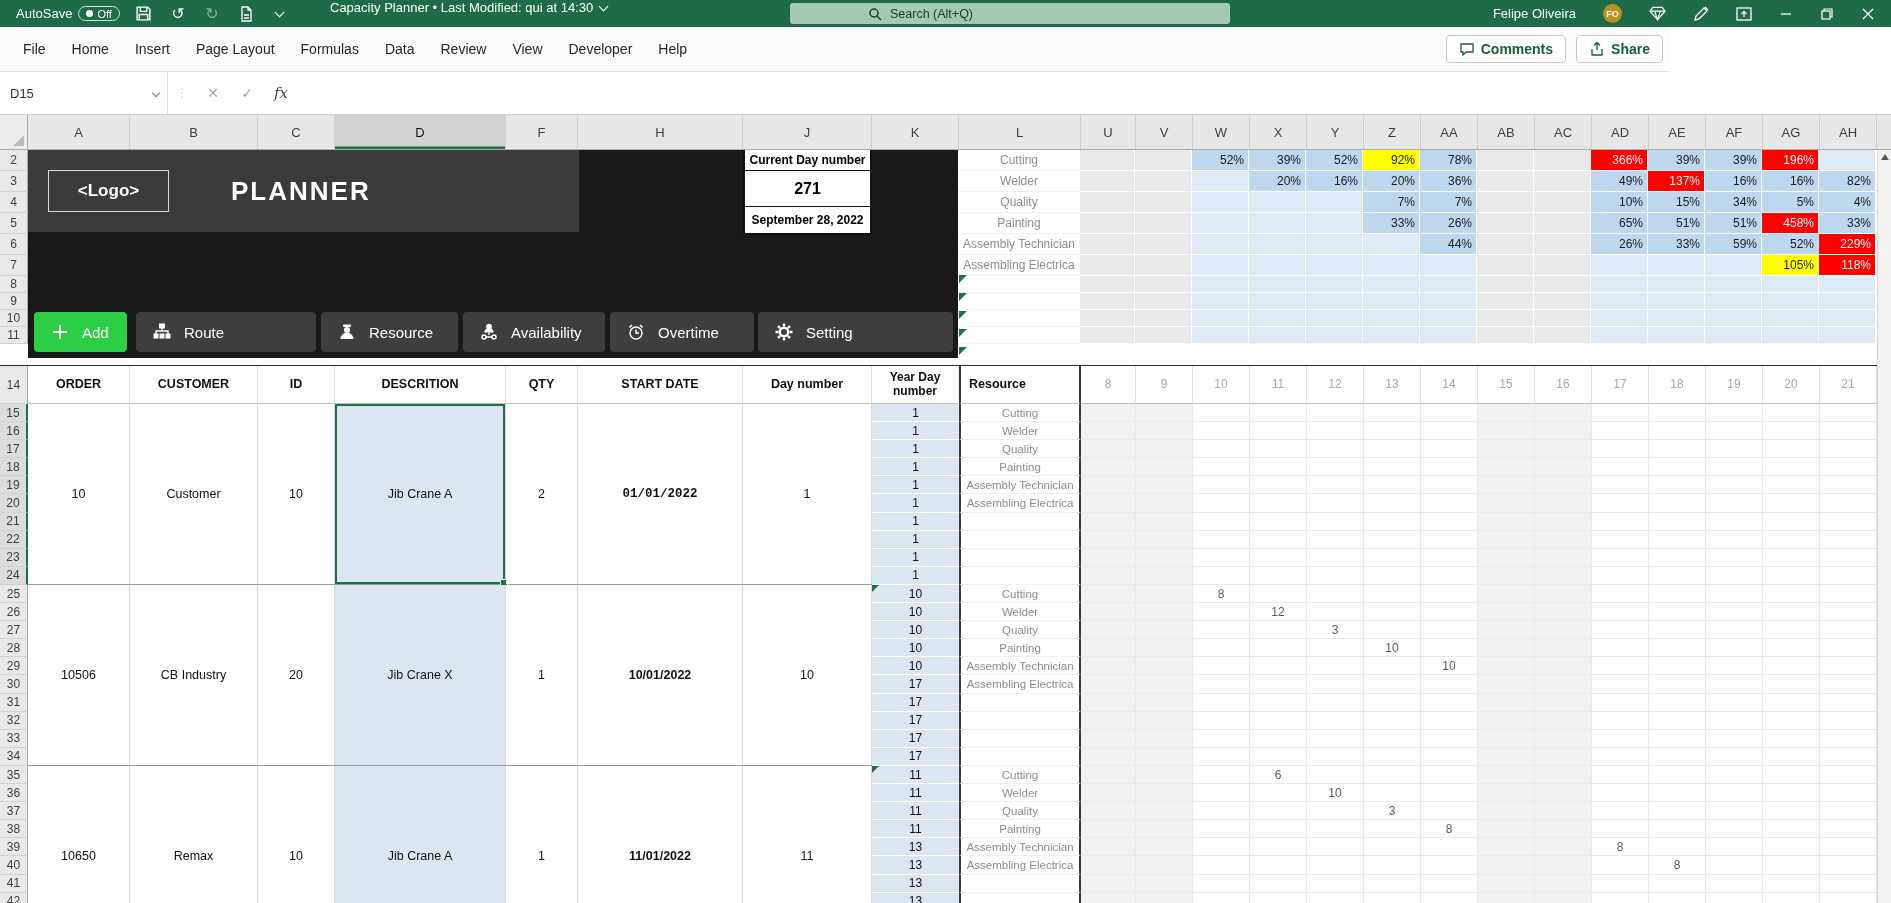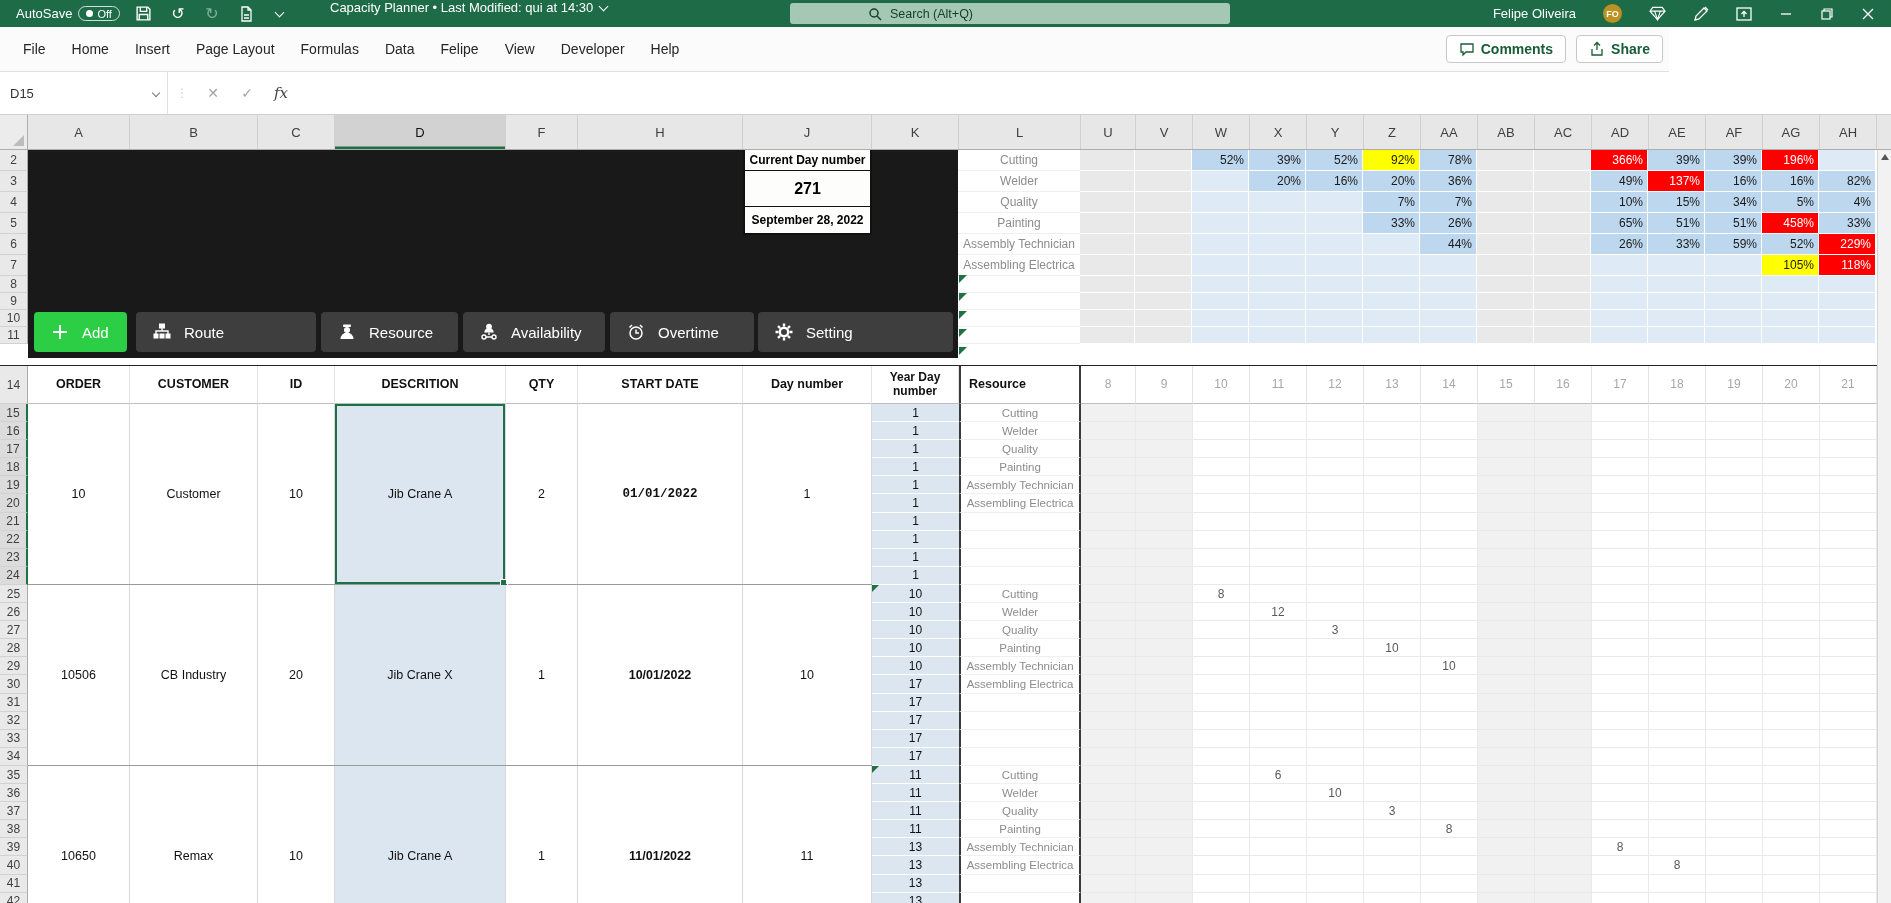--- a/index.html
+++ b/index.html
@@ -187,21 +187,21 @@
   </div>
 
   <div id="ribbon">
     <div id="ribbon-tabs">
         <div class="rtab">File</div>
         <div class="rtab">Home</div>
         <div class="rtab">Insert</div>
         <div class="rtab">Page Layout</div>
         <div class="rtab">Formulas</div>
         <div class="rtab">Data</div>
-        <div class="rtab">Felipe</div>
+        <div class="rtab">Review</div>
         <div class="rtab">View</div>
         <div class="rtab">Developer</div>
         <div class="rtab">Help</div>
       </div>
     <div class="ribbon-right">
       <div class="pill-btn">
         <span>
           <svg width="16" height="16" viewBox="0 0 16 16" fill="none" stroke="#185C37" stroke-width="1.3">
               <path d="M2 3h12v8H7l-3 3v-3H2z"></path>
             </svg>
@@ -1045,20 +1045,24 @@
               <div class="gc" style="width: 57px;"></div>
               <div class="gc" style="width: 57px;"></div>
               <div class="gc" style="width: 57px;"></div>
               <div class="gc" style="width: 57px;"></div>
             </div>
           </div>
         </div>
       </div>
 
     <div id="banner">
+      <div id="banner-gray">
+        <div id="logo-box">&lt;Logo&gt;</div>
+        <div id="banner-title">PLANNER</div>
+      </div>
       <div id="banner-buttons">
           <div class="bbtn green" style="left: 6px; width: 93px;">
             <div class="bicon">
               <svg width="16" height="16" viewBox="0 0 16 16" stroke="#fff" stroke-width="2">
                 <path d="M8 1v14M1 8h14"></path>
               </svg>
             </div>
             <div>Add</div>
           </div>
           <div class="bbtn" style="left: 108px; width: 180px;">

